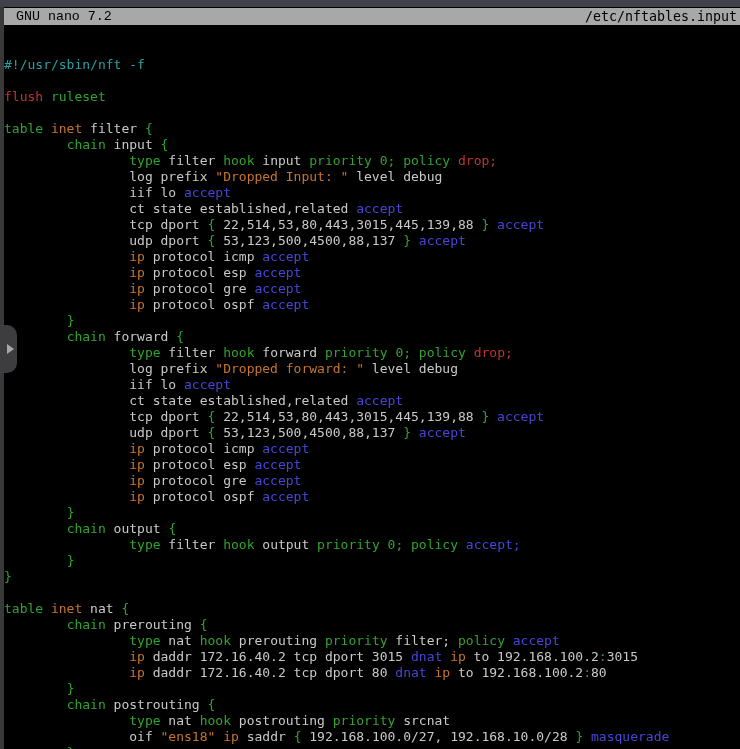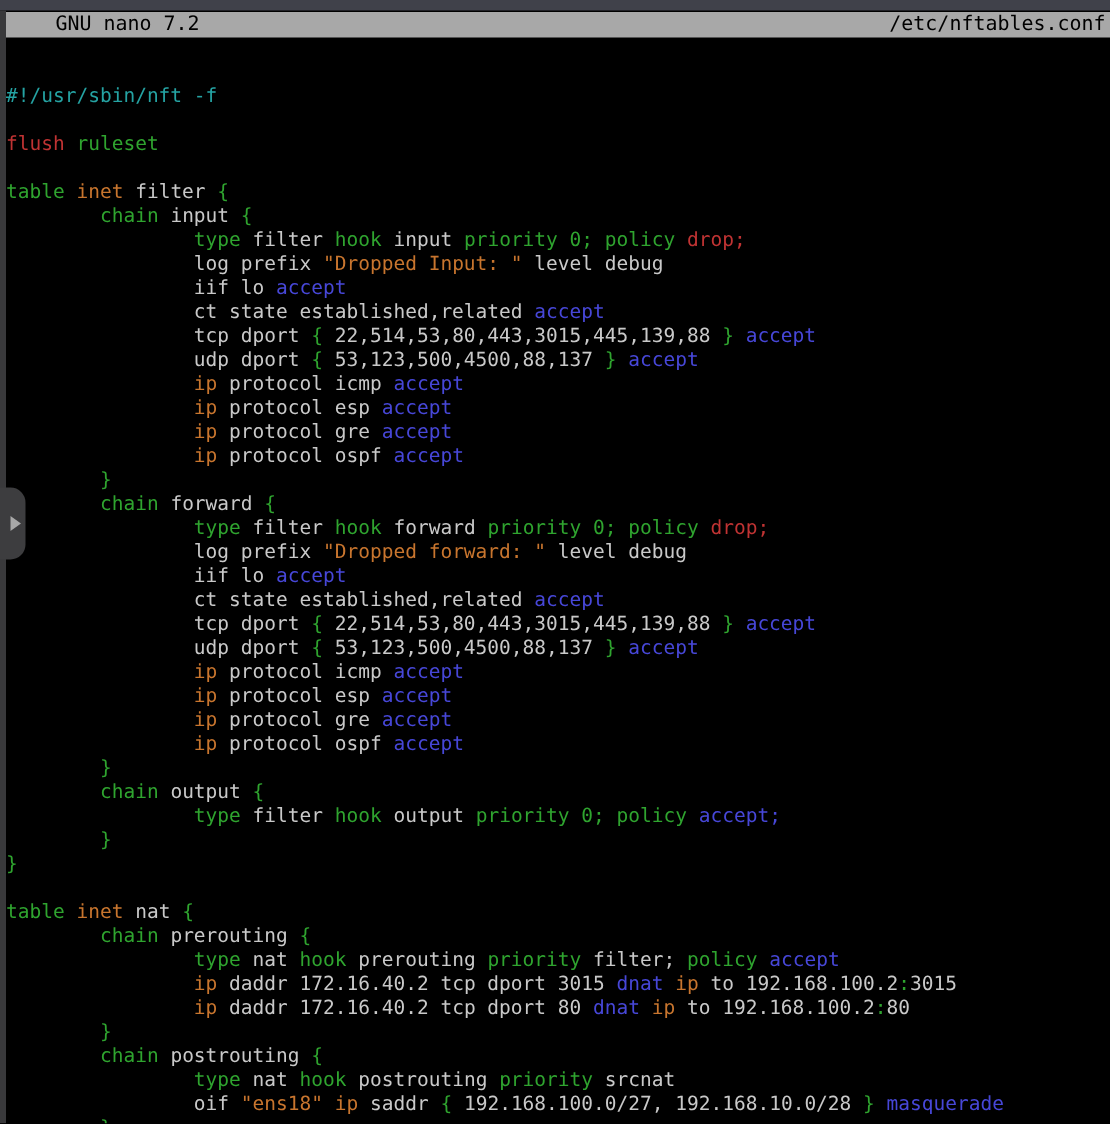--- a/index.html
+++ b/index.html
@@ -33,21 +33,21 @@
     top: 8px; left: 4px; right: 0;
     height: 17px;
     background: var(--titlebar-bg);
     color: var(--titlebar-text);
     font-size: 13.3px;
     line-height: 17px;
     display: flex;
     justify-content: space-between;
     white-space: pre;
   }
-  .titlebar .app-title { padding-left: 33px; }
+  .titlebar .app-title { padding-left: 12px; font-family: Liberation Mono, monospace; }
   .titlebar .file-path { padding-right: 3px; }
   .terminal {
     position: absolute;
     top: 25px; left: 4px; right: 0; bottom: 0;
     font-size: 13px;
     line-height: 16px;
     color: var(--plain);
     white-space: pre;
     cursor: text;
   }
@@ -77,21 +77,21 @@
 </head>
 <body>
 
 <div class="screen">
 
   <div class="top-strip"></div>
   <div class="left-strip"></div>
 
   <div class="titlebar">
     <span class="app-title">GNU nano 7.2</span>
-    <span class="file-path">/etc/nftables.conf</span>
+    <span class="file-path">/etc/nftables.input</span>
   </div>
 
   <div class="terminal">
     <div id="code-lines"><div class="code-line"><span style="color: rgb(37, 163, 163);">#!/usr/sbin/nft -f</span></div><div class="code-line">&nbsp;</div><div class="code-line"><span style="color: rgb(192, 51, 51);">flush</span><span style="color: rgb(201, 201, 201);"> </span><span style="color: rgb(47, 164, 47);">ruleset</span></div><div class="code-line">&nbsp;</div><div class="code-line"><span style="color: rgb(47, 164, 47);">table</span><span style="color: rgb(201, 201, 201);"> </span><span style="color: rgb(200, 117, 46);">inet</span><span style="color: rgb(201, 201, 201);"> filter </span><span style="color: rgb(47, 164, 47);">{</span></div><div class="code-line"><span style="color: rgb(201, 201, 201);">        </span><span style="color: rgb(47, 164, 47);">chain</span><span style="color: rgb(201, 201, 201);"> input </span><span style="color: rgb(47, 164, 47);">{</span></div><div class="code-line"><span style="color: rgb(201, 201, 201);">                </span><span style="color: rgb(47, 164, 47);">type</span><span style="color: rgb(201, 201, 201);"> filter </span><span style="color: rgb(47, 164, 47);">hook</span><span style="color: rgb(201, 201, 201);"> input </span><span style="color: rgb(47, 164, 47);">priority 0; policy </span><span style="color: rgb(192, 51, 51);">drop;</span></div><div class="code-line"><span style="color: rgb(201, 201, 201);">                log prefix </span><span style="color: rgb(200, 117, 46);">"Dropped Input: "</span><span style="color: rgb(201, 201, 201);"> level debug</span></div><div class="code-line"><span style="color: rgb(201, 201, 201);">                iif lo </span><span style="color: rgb(71, 71, 216);">accept</span></div><div class="code-line"><span style="color: rgb(201, 201, 201);">                ct state established,related </span><span style="color: rgb(71, 71, 216);">accept</span></div><div class="code-line"><span style="color: rgb(201, 201, 201);">                tcp dport </span><span style="color: rgb(47, 164, 47);">{</span><span style="color: rgb(201, 201, 201);"> 22,514,53,80,443,3015,445,139,88 </span><span style="color: rgb(47, 164, 47);">}</span><span style="color: rgb(201, 201, 201);"> </span><span style="color: rgb(71, 71, 216);">accept</span></div><div class="code-line"><span style="color: rgb(201, 201, 201);">                udp dport </span><span style="color: rgb(47, 164, 47);">{</span><span style="color: rgb(201, 201, 201);"> 53,123,500,4500,88,137 </span><span style="color: rgb(47, 164, 47);">}</span><span style="color: rgb(201, 201, 201);"> </span><span style="color: rgb(71, 71, 216);">accept</span></div><div class="code-line"><span style="color: rgb(201, 201, 201);">                </span><span style="color: rgb(200, 117, 46);">ip</span><span style="color: rgb(201, 201, 201);"> protocol icmp </span><span style="color: rgb(71, 71, 216);">accept</span></div><div class="code-line"><span style="color: rgb(201, 201, 201);">                </span><span style="color: rgb(200, 117, 46);">ip</span><span style="color: rgb(201, 201, 201);"> protocol esp </span><span style="color: rgb(71, 71, 216);">accept</span></div><div class="code-line"><span style="color: rgb(201, 201, 201);">                </span><span style="color: rgb(200, 117, 46);">ip</span><span style="color: rgb(201, 201, 201);"> protocol gre </span><span style="color: rgb(71, 71, 216);">accept</span></div><div class="code-line"><span style="color: rgb(201, 201, 201);">                </span><span style="color: rgb(200, 117, 46);">ip</span><span style="color: rgb(201, 201, 201);"> protocol ospf </span><span style="color: rgb(71, 71, 216);">accept</span></div><div class="code-line"><span style="color: rgb(201, 201, 201);">        </span><span style="color: rgb(47, 164, 47);">}</span></div><div class="code-line"><span style="color: rgb(201, 201, 201);">        </span><span style="color: rgb(47, 164, 47);">chain</span><span style="color: rgb(201, 201, 201);"> forward </span><span style="color: rgb(47, 164, 47);">{</span></div><div class="code-line"><span style="color: rgb(201, 201, 201);">                </span><span style="color: rgb(47, 164, 47);">type</span><span style="color: rgb(201, 201, 201);"> filter </span><span style="color: rgb(47, 164, 47);">hook</span><span style="color: rgb(201, 201, 201);"> forward </span><span style="color: rgb(47, 164, 47);">priority 0; policy </span><span style="color: rgb(192, 51, 51);">drop;</span></div><div class="code-line"><span style="color: rgb(201, 201, 201);">                log prefix </span><span style="color: rgb(200, 117, 46);">"Dropped forward: "</span><span style="color: rgb(201, 201, 201);"> level debug</span></div><div class="code-line"><span style="color: rgb(201, 201, 201);">                iif lo </span><span style="color: rgb(71, 71, 216);">accept</span></div><div class="code-line"><span style="color: rgb(201, 201, 201);">                ct state established,related </span><span style="color: rgb(71, 71, 216);">accept</span></div><div class="code-line"><span style="color: rgb(201, 201, 201);">                tcp dport </span><span style="color: rgb(47, 164, 47);">{</span><span style="color: rgb(201, 201, 201);"> 22,514,53,80,443,3015,445,139,88 </span><span style="color: rgb(47, 164, 47);">}</span><span style="color: rgb(201, 201, 201);"> </span><span style="color: rgb(71, 71, 216);">accept</span></div><div class="code-line"><span style="color: rgb(201, 201, 201);">                udp dport </span><span style="color: rgb(47, 164, 47);">{</span><span style="color: rgb(201, 201, 201);"> 53,123,500,4500,88,137 </span><span style="color: rgb(47, 164, 47);">}</span><span style="color: rgb(201, 201, 201);"> </span><span style="color: rgb(71, 71, 216);">accept</span></div><div class="code-line"><span style="color: rgb(201, 201, 201);">                </span><span style="color: rgb(200, 117, 46);">ip</span><span style="color: rgb(201, 201, 201);"> protocol icmp </span><span style="color: rgb(71, 71, 216);">accept</span></div><div class="code-line"><span style="color: rgb(201, 201, 201);">                </span><span style="color: rgb(200, 117, 46);">ip</span><span style="color: rgb(201, 201, 201);"> protocol esp </span><span style="color: rgb(71, 71, 216);">accept</span></div><div class="code-line"><span style="color: rgb(201, 201, 201);">                </span><span style="color: rgb(200, 117, 46);">ip</span><span style="color: rgb(201, 201, 201);"> protocol gre </span><span style="color: rgb(71, 71, 216);">accept</span></div><div class="code-line"><span style="color: rgb(201, 201, 201);">                </span><span style="color: rgb(200, 117, 46);">ip</span><span style="color: rgb(201, 201, 201);"> protocol ospf </span><span style="color: rgb(71, 71, 216);">accept</span></div><div class="code-line"><span style="color: rgb(201, 201, 201);">        </span><span style="color: rgb(47, 164, 47);">}</span></div><div class="code-line"><span style="color: rgb(201, 201, 201);">        </span><span style="color: rgb(47, 164, 47);">chain</span><span style="color: rgb(201, 201, 201);"> output </span><span style="color: rgb(47, 164, 47);">{</span></div><div class="code-line"><span style="color: rgb(201, 201, 201);">                </span><span style="color: rgb(47, 164, 47);">type</span><span style="color: rgb(201, 201, 201);"> filter </span><span style="color: rgb(47, 164, 47);">hook</span><span style="color: rgb(201, 201, 201);"> output </span><span style="color: rgb(47, 164, 47);">priority 0; policy </span><span style="color: rgb(71, 71, 216);">accept;</span></div><div class="code-line"><span style="color: rgb(201, 201, 201);">        </span><span style="color: rgb(47, 164, 47);">}</span></div><div class="code-line"><span style="color: rgb(47, 164, 47);">}</span></div><div class="code-line">&nbsp;</div><div class="code-line"><span style="color: rgb(47, 164, 47);">table</span><span style="color: rgb(201, 201, 201);"> </span><span style="color: rgb(200, 117, 46);">inet</span><span style="color: rgb(201, 201, 201);"> nat </span><span style="color: rgb(47, 164, 47);">{</span></div><div class="code-line"><span style="color: rgb(201, 201, 201);">        </span><span style="color: rgb(47, 164, 47);">chain</span><span style="color: rgb(201, 201, 201);"> prerouting </span><span style="color: rgb(47, 164, 47);">{</span></div><div class="code-line"><span style="color: rgb(201, 201, 201);">                </span><span style="color: rgb(47, 164, 47);">type</span><span style="color: rgb(201, 201, 201);"> nat </span><span style="color: rgb(47, 164, 47);">hook</span><span style="color: rgb(201, 201, 201);"> prerouting </span><span style="color: rgb(47, 164, 47);">priority</span><span style="color: rgb(201, 201, 201);"> filter; </span><span style="color: rgb(47, 164, 47);">policy</span><span style="color: rgb(201, 201, 201);"> </span><span style="color: rgb(71, 71, 216);">accept</span></div><div class="code-line"><span style="color: rgb(201, 201, 201);">                </span><span style="color: rgb(200, 117, 46);">ip</span><span style="color: rgb(201, 201, 201);"> daddr 172.16.40.2 tcp dport 3015 </span><span style="color: rgb(71, 71, 216);">dnat</span><span style="color: rgb(201, 201, 201);"> </span><span style="color: rgb(200, 117, 46);">ip</span><span style="color: rgb(201, 201, 201);"> to 192.168.100.2</span><span style="color: rgb(47, 164, 47);">:</span><span style="color: rgb(201, 201, 201);">3015</span></div><div class="code-line"><span style="color: rgb(201, 201, 201);">                </span><span style="color: rgb(200, 117, 46);">ip</span><span style="color: rgb(201, 201, 201);"> daddr 172.16.40.2 tcp dport 80 </span><span style="color: rgb(71, 71, 216);">dnat</span><span style="color: rgb(201, 201, 201);"> </span><span style="color: rgb(200, 117, 46);">ip</span><span style="color: rgb(201, 201, 201);"> to 192.168.100.2</span><span style="color: rgb(47, 164, 47);">:</span><span style="color: rgb(201, 201, 201);">80</span></div><div class="code-line"><span style="color: rgb(201, 201, 201);">        </span><span style="color: rgb(47, 164, 47);">}</span></div><div class="code-line"><span style="color: rgb(201, 201, 201);">        </span><span style="color: rgb(47, 164, 47);">chain</span><span style="color: rgb(201, 201, 201);"> postrouting </span><span style="color: rgb(47, 164, 47);">{</span></div><div class="code-line"><span style="color: rgb(201, 201, 201);">                </span><span style="color: rgb(47, 164, 47);">type</span><span style="color: rgb(201, 201, 201);"> nat </span><span style="color: rgb(47, 164, 47);">hook</span><span style="color: rgb(201, 201, 201);"> postrouting </span><span style="color: rgb(47, 164, 47);">priority</span><span style="color: rgb(201, 201, 201);"> srcnat</span></div><div class="code-line"><span style="color: rgb(201, 201, 201);">                oif </span><span style="color: rgb(200, 117, 46);">"ens18"</span><span style="color: rgb(201, 201, 201);"> </span><span style="color: rgb(200, 117, 46);">ip</span><span style="color: rgb(201, 201, 201);"> saddr </span><span style="color: rgb(47, 164, 47);">{</span><span style="color: rgb(201, 201, 201);"> 192.168.100.0/27, 192.168.10.0/28 </span><span style="color: rgb(47, 164, 47);">}</span><span style="color: rgb(201, 201, 201);"> </span><span style="color: rgb(71, 71, 216);">masquerade</span></div><div class="code-line"><span style="color: rgb(201, 201, 201);">        </span><span style="color: rgb(47, 164, 47);">}</span></div></div>
   </div>
 
   <div class="control-handle">
     <span class="arrow"></span>
   </div>
 

